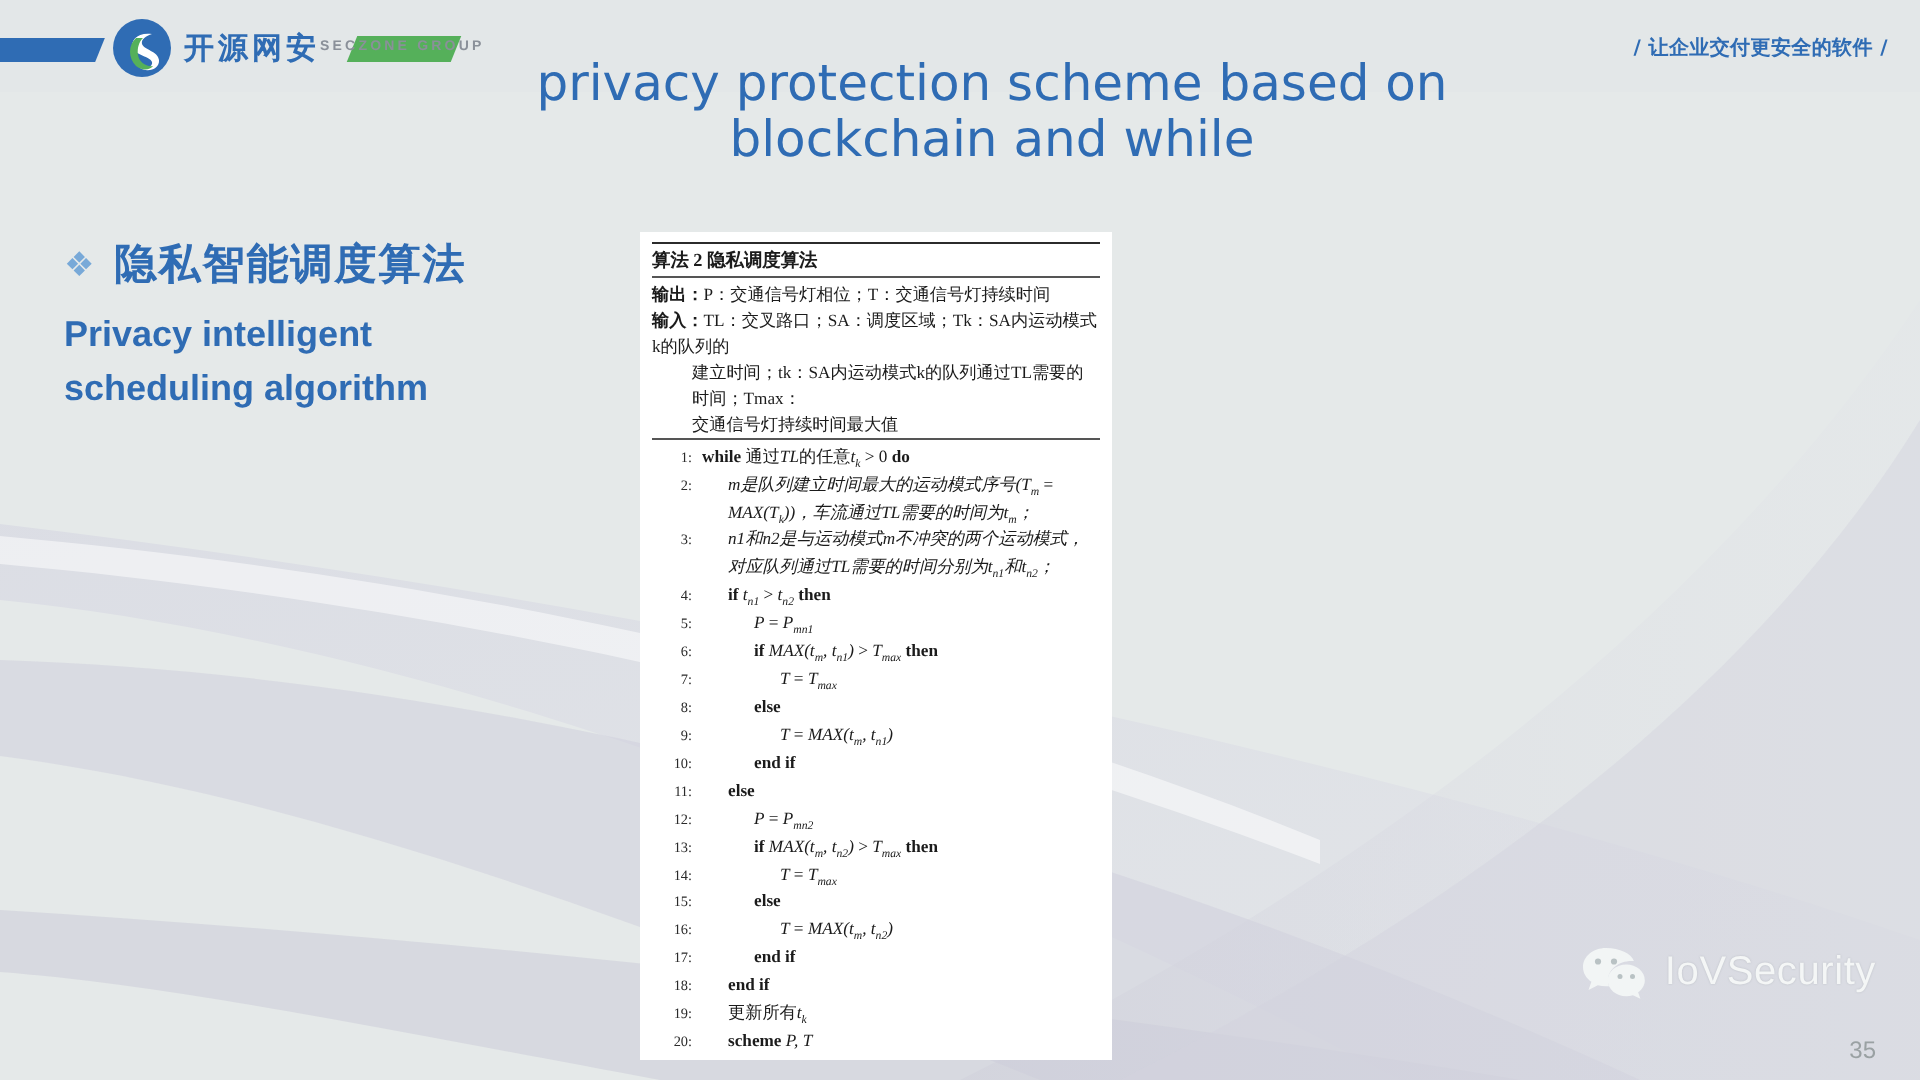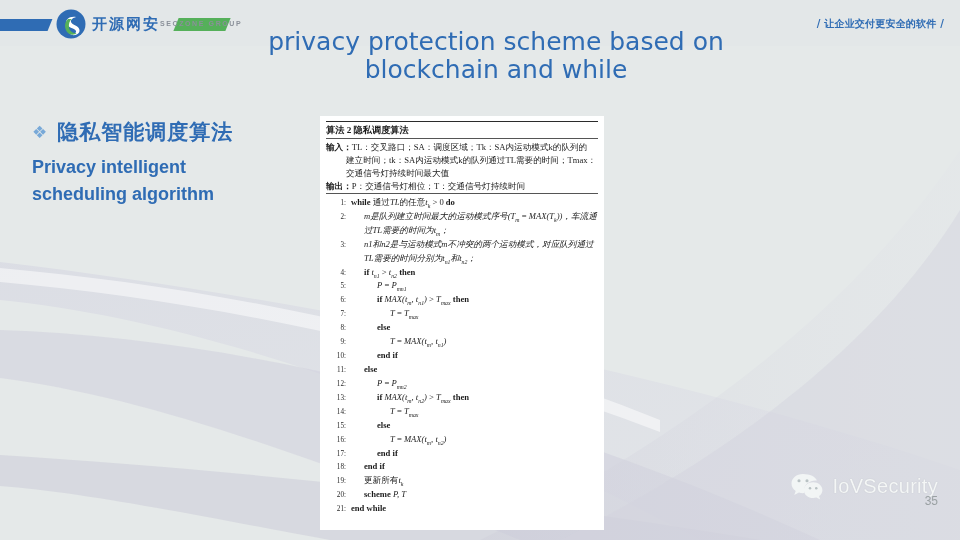--- a/index.html
+++ b/index.html
@@ -141,21 +141,21 @@
     font-size: 18px;
     font-weight: bold;
     color: #2f6cb4;
     line-height: 1.5;
   }
 
   
   .algo-box {
     position: absolute;
     left: 320px; top: 116px;
-    width: 284px;
+    width: 236px;
     height: 414px;
     background: #ffffff;
     box-sizing: border-box;
     padding: 5px 6px 0 6px;
     overflow: hidden;
     font-family: "Liberation Serif", "DejaVu Serif", serif;
     color: #1b1b1b;
   }
   .algo-rule {
     border-top: 1.2px solid #2b2b2b;
@@ -219,21 +219,21 @@
   }
   .wechat-icon { width: 32px; height: 27px; }
   .wechat-label {
     font-size: 20px;
     color: #f4f6f6;
     letter-spacing: 0.3px;
     text-shadow: 0 0 1px rgba(120,130,135,.35);
   }
   .page-num {
     position: absolute;
-    right: 22px; bottom: 32px;
+    right: 22px; bottom: 8px;
     font-size: 12px;
     color: #9aa1a3;
   }
 </style>
 </head>
 <body>
 
 <div id="slide">
 
   <div class="bg-layer">
@@ -291,26 +291,26 @@
       <div>scheduling algorithm</div>
     </div>
   </div>
 
   <div class="algo-box">
     <div class="algo-rule"></div>
     <div class="algo-title">算法 2 隐私调度算法</div>
     <div class="algo-rule thin"></div>
 
     <div class="algo-io">
+      <span class="lbl">输出：</span><span>P：交通信号灯相位；T：交通信号灯持续时间</span>
+    </div>
+    <div class="algo-io">
       <span class="lbl">输入：</span><span>TL：交叉路口；SA：调度区域；Tk：SA内运动模式k的队列的</span>
       <span class="cont">建立时间；tk：SA内运动模式k的队列通过TL需要的时间；Tmax：</span>
       <span class="cont">交通信号灯持续时间最大值</span>
-    </div>
-    <div class="algo-io">
-      <span class="lbl">输出：</span><span>P：交通信号灯相位；T：交通信号灯持续时间</span>
     </div>
     <div class="algo-rule thin"></div>
 
     <div class="algo-body" id="algo-body">
         <div class="algo-line">
           <span class="algo-num">1:</span>
           <span class="algo-code ind0"><span class="kw">while</span> 通过<span class="mathit">TL</span>的任意<span class="mathit">t<sub>k</sub></span> &gt; 0 <span class="kw">do</span></span>
         </div>
         <div class="algo-line">
           <span class="algo-num">2:</span>

